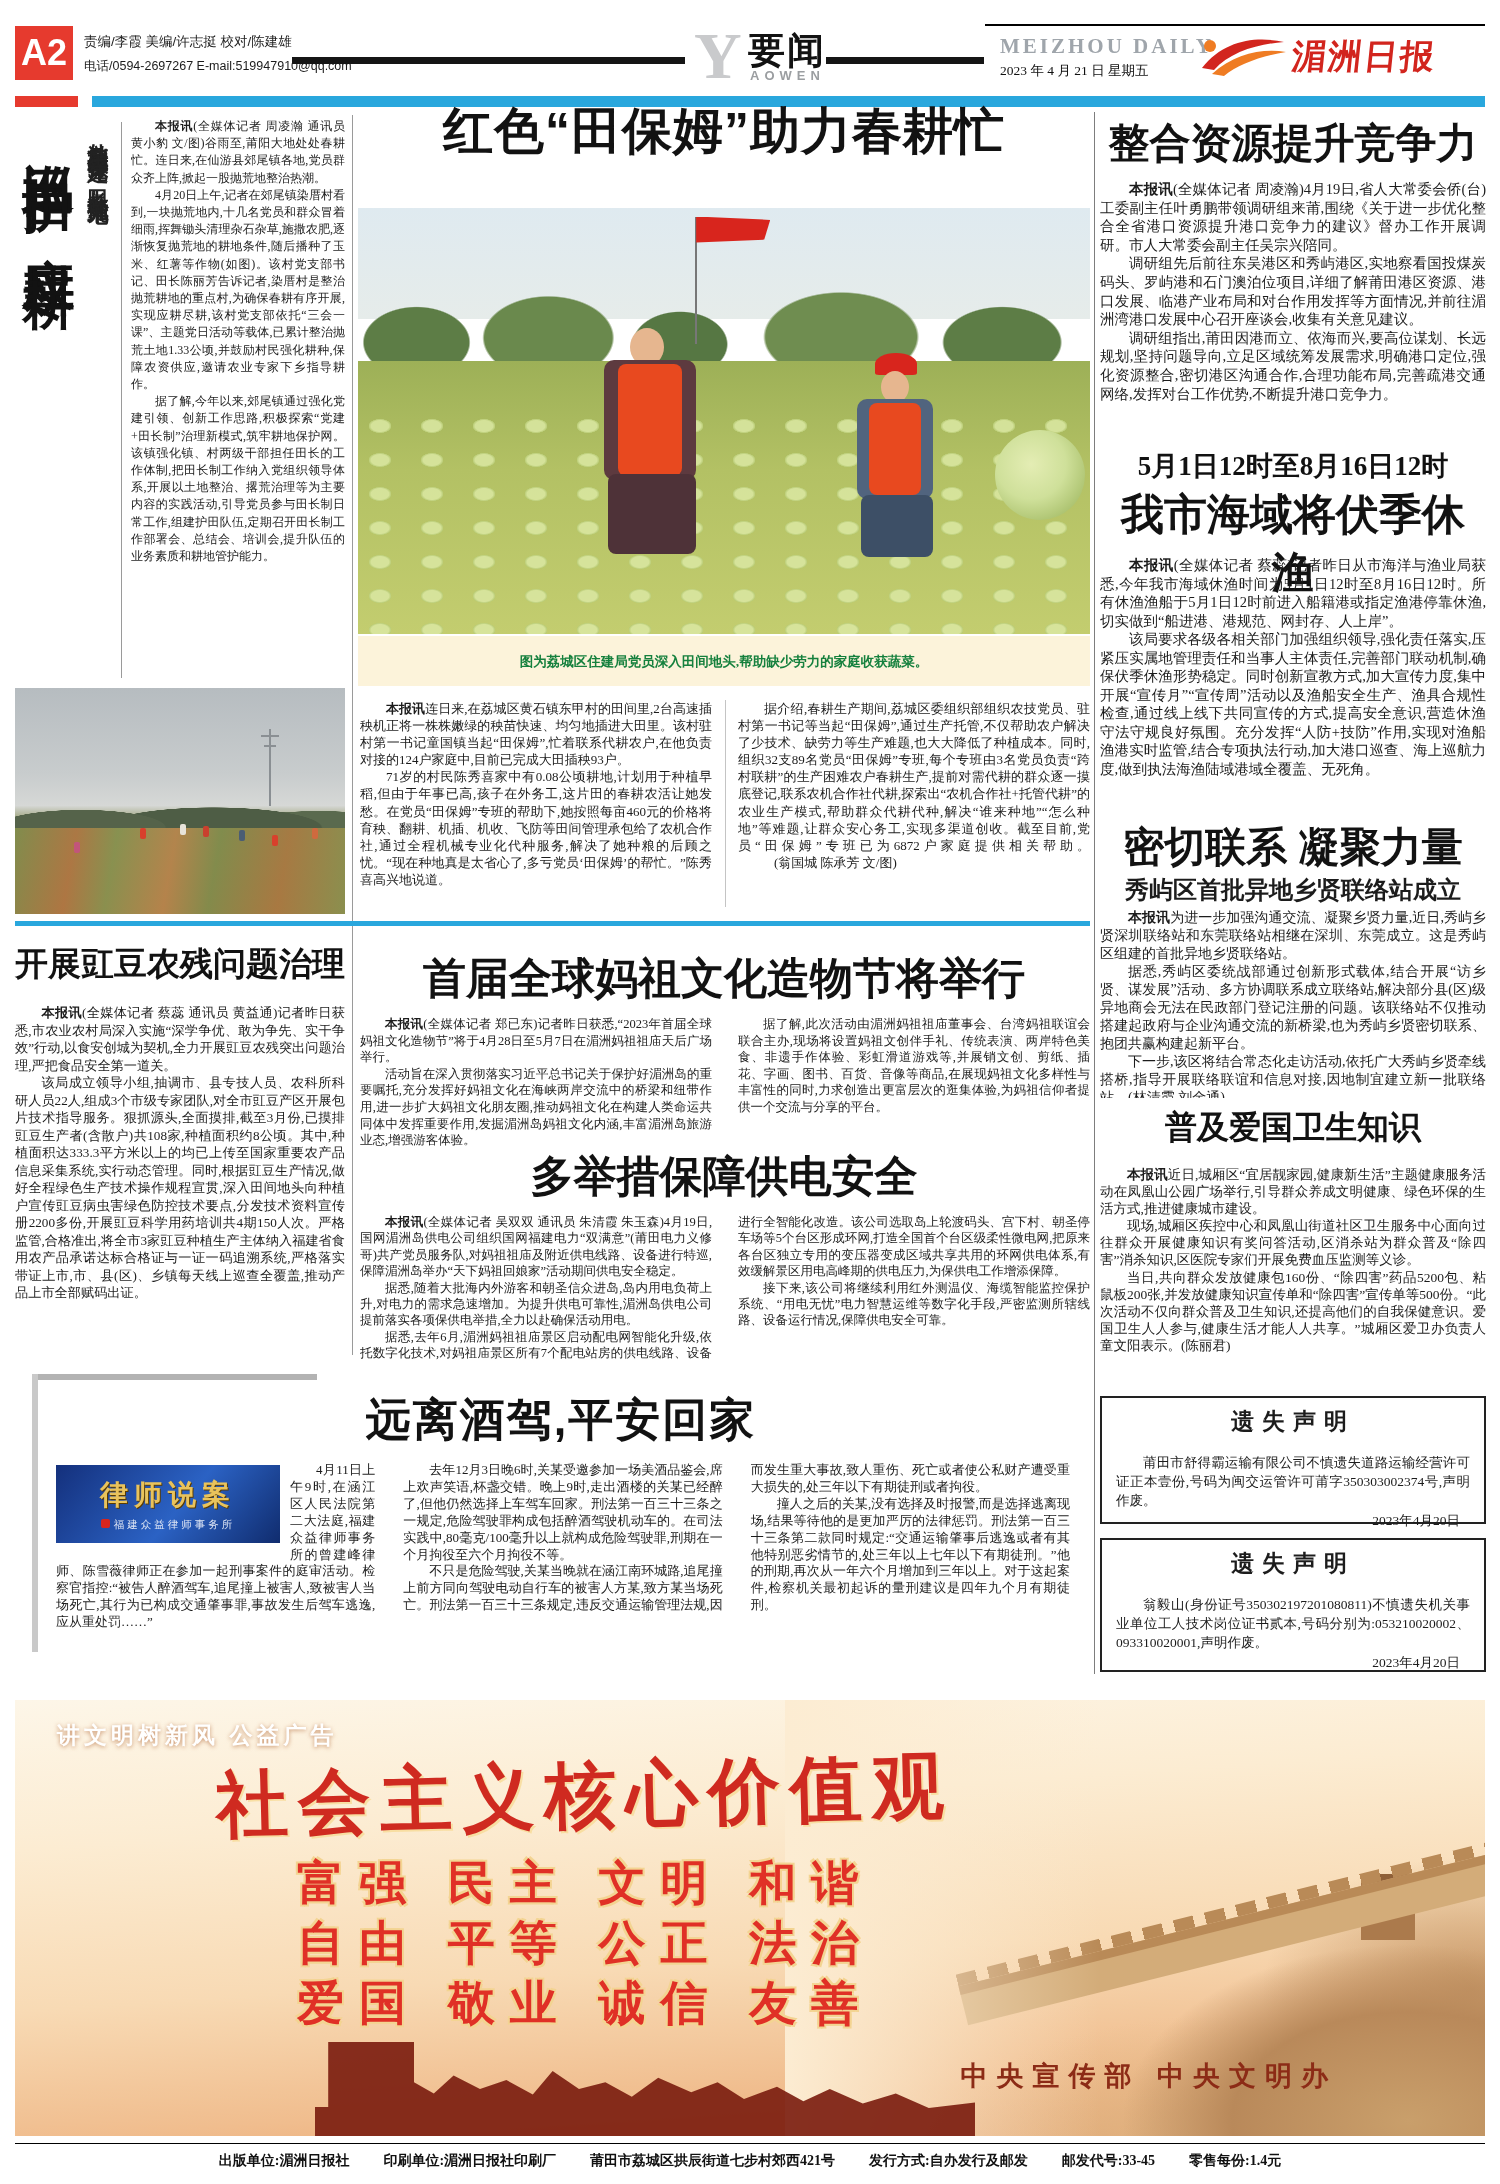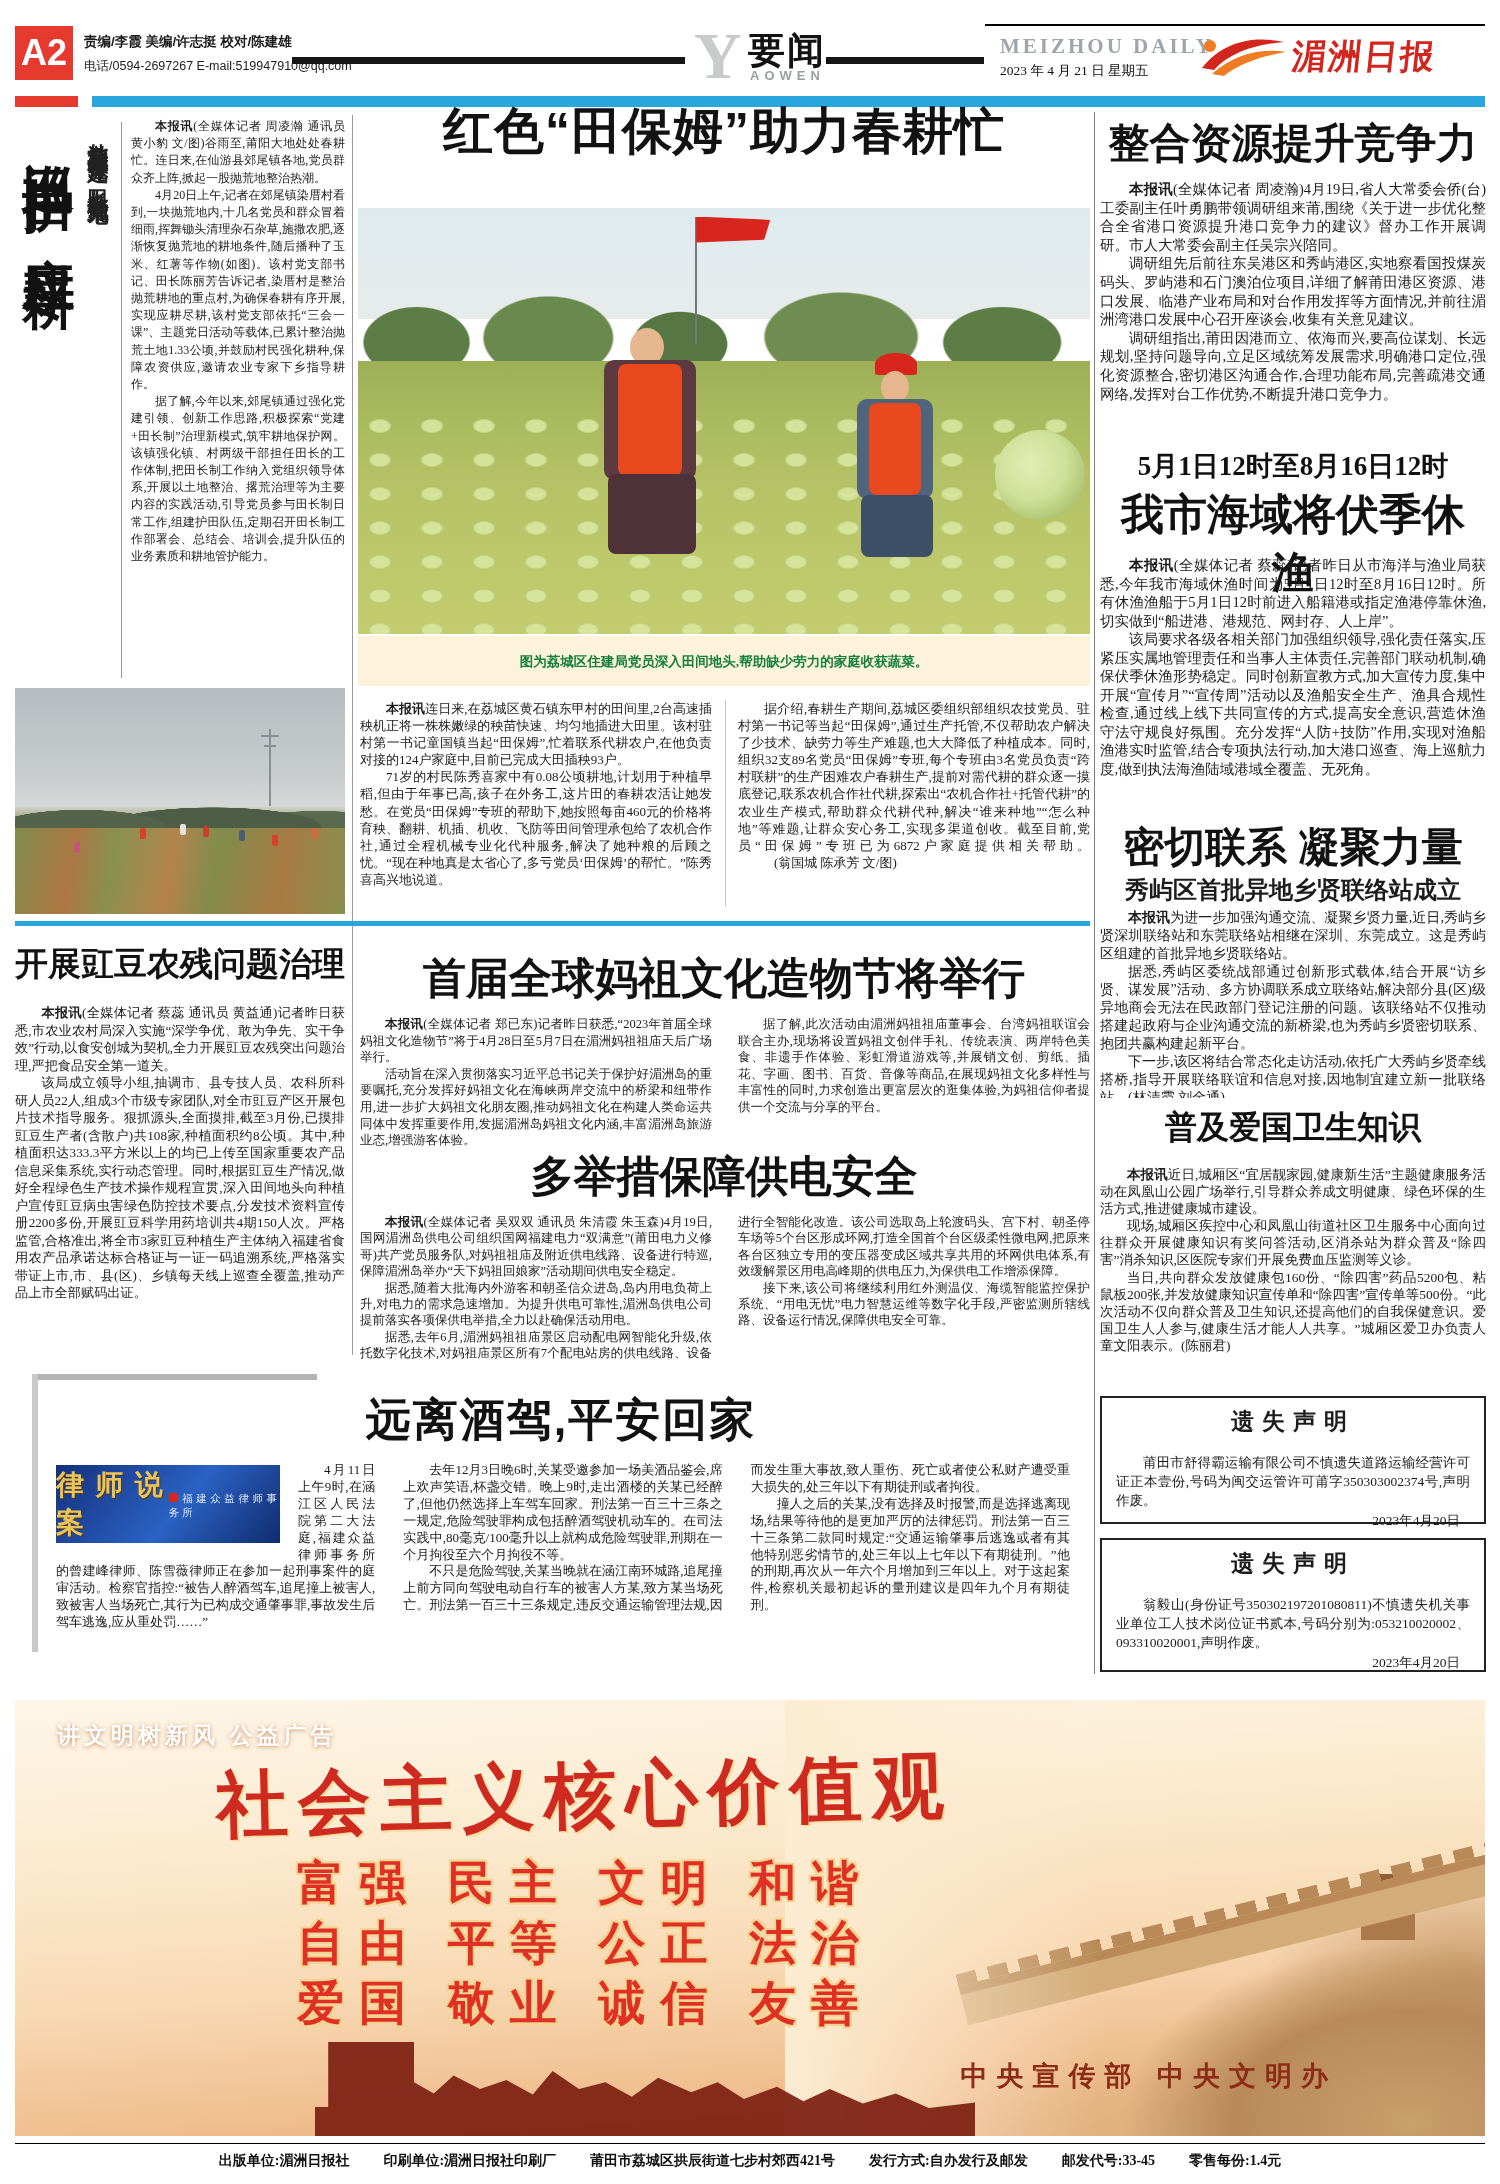--- a/index.html
+++ b/index.html
@@ -10,21 +10,21 @@
   .hl { font-family:"Liberation Sans","DejaVu Sans",sans-serif; font-weight:900; color:#121212; }
   .ctr { text-align:center; }
   .body-txt { text-align:justify; overflow:hidden; }
   .body-txt p { text-indent:2em; }
   .lead { font-family:"Liberation Sans","DejaVu Sans",sans-serif; font-weight:700; }
   
   #a2-box { left:15px; top:26px; width:58px; height:54px; background:#e63a2e; color:#fff;
             display:flex; align-items:center; justify-content:center;
             font:900 36px "Liberation Sans","DejaVu Sans",sans-serif; }
   #editors { left:84px; top:33px; font-family:"Liberation Sans","DejaVu Sans",sans-serif; }
-  #editors .l1 { font-weight:700; font-size:13.5px; }
+  #editors .l1 { font-weight:400; font-size:13.5px; }
   #editors .l2 { font-weight:400; font-size:12.5px; margin-top:7px; }
   #bar-left  { left:292px; top:57px; width:393px; height:7px; background:#151515; }
   #bar-right { left:826px; top:57px; width:158px; height:7px; background:#151515; }
   #sec-y { left:694px; top:18px; font:700 66px "Liberation Serif","DejaVu Serif",serif; color:#c9cacc; }
   #sec-title { left:748px; top:26px; font-size:37px; letter-spacing:2px; }
   #sec-pinyin { left:750px; top:68px; font:700 13px "Liberation Sans","DejaVu Sans",sans-serif;
                 color:#9b9ea1; letter-spacing:5px; }
   #date-rule { left:985px; top:24px; width:500px; height:2px; background:#000; }
   #m-en { left:1000px; top:34px; font:700 21px "Liberation Serif","DejaVu Serif",serif;
           color:#9fa5ab; letter-spacing:3px; }
@@ -99,23 +99,23 @@
   #gd-headline { left:358px; top:1148px; width:732px; font-size:43px; }
   #gd-body { left:360px; top:1214px; width:730px; height:152px; column-count:2; column-gap:26px;
     font-size:12.5px; line-height:16.4px; }
   
   #jj-box { left:32px; top:1374px; width:1058px; height:278px; }
   #jj-box::before { content:""; position:absolute; left:0; top:0; width:285px; height:6px; background:#b3b3b3; }
   #jj-box::after  { content:""; position:absolute; left:0; top:0; width:6px; height:100%; background:#c9c9c9; }
   #jj-headline { position:absolute; left:0; top:16px; width:100%; font-size:45px; letter-spacing:2px; }
   #jj-body { position:absolute; left:24px; top:88px; width:1014px; height:184px; column-count:3;
     column-gap:28px; font-size:13px; line-height:16.9px; }
-  .ls-banner { float:left; width:224px; height:78px; margin:3px 18px 5px 0;
+  .ls-banner { float:left; width:224px; height:78px; margin:3px 10px 5px 0;
     background:linear-gradient(130deg,#14307c 0%,#2b62c4 55%,#102c6e 100%);
-    display:flex; flex-direction:row; align-items:center; justify-content:center; }
+    display:flex; flex-direction:column; align-items:center; justify-content:center; }
   .ls-title { font:700 28px "Liberation Serif","DejaVu Serif",serif; color:#e9c35c; letter-spacing:6px;
     text-shadow:1px 1px 0 #5a3c00; }
   .ls-sub { margin-top:4px; font:400 10.5px "Liberation Sans","DejaVu Sans",sans-serif; color:#dfe6f5; letter-spacing:3px; }
   .ls-dot { display:inline-block; width:9px; height:9px; background:#d8251d; border-radius:2px; margin-right:4px; }
   
   #zh-headline { left:1100px; top:116px; width:386px; font-size:41px; }
   #zh-body { left:1100px; top:180px; width:386px; height:258px; font-size:14.5px; line-height:18.6px; }
   #fish-kicker { left:1100px; top:448px; width:386px; text-align:center;
     font:700 27px "Liberation Serif","DejaVu Serif",serif; color:#111; }
   #fish-headline { left:1100px; top:486px; width:386px; font-size:43px; }

